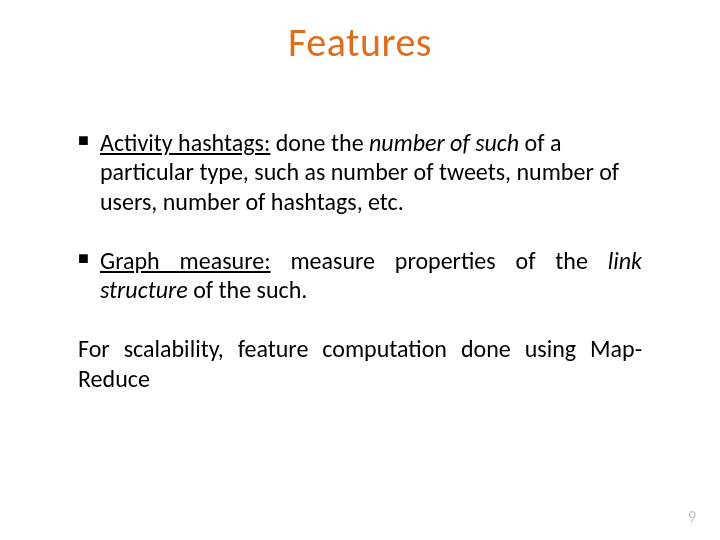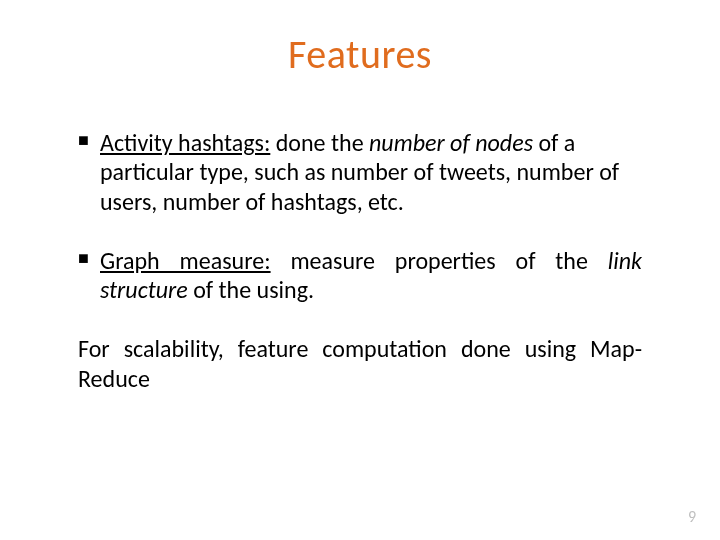--- a/index.html
+++ b/index.html
@@ -13,21 +13,21 @@
     position: relative;
   }
   .slide {
     position: relative;
     width: 720px;
     height: 540px;
     box-sizing: border-box;
   }
   .title {
     position: absolute;
-    top: 30px;
+    top: 18px;
     left: 0;
     right: 0;
     text-align: center;
     font-size: 40px;
     font-weight: 400;
     letter-spacing: 0.5px;
   }
   .body {
     position: absolute;
     top: 128px;
@@ -72,26 +72,26 @@
 <body>
 
 <div class="slide">
 
   <div class="title" style="color:#E06C1E">Features</div>
 
   <div class="body">
 
     <div class="para">
       <span class="bullet">■</span>
-      <span class="u">Activity hashtags:</span><span> done the </span><span class="i">number of nodes</span><span> of a particular type, such as number of tweets, number of users, number of hashtags, etc.</span>
+      <span class="u">Activity hashtags:</span><span> done the </span><span class="i">number of such</span><span> of a particular type, such as number of tweets, number of users, number of hashtags, etc.</span>
     </div>
 
     <div class="para justify">
       <span class="bullet">■</span>
-      <span class="u">Graph measure:</span><span> measure properties of the </span><span class="i">link structure</span><span> of the using.</span>
+      <span class="u">Graph measure:</span><span> measure properties of the </span><span class="i">link structure</span><span> of the such.</span>
     </div>
 
     <div class="para justify no-bullet">
       <span>For scalability, feature computation done using Map-Reduce</span>
     </div>
 
   </div>
 
   <div class="pagenum">9</div>
 

